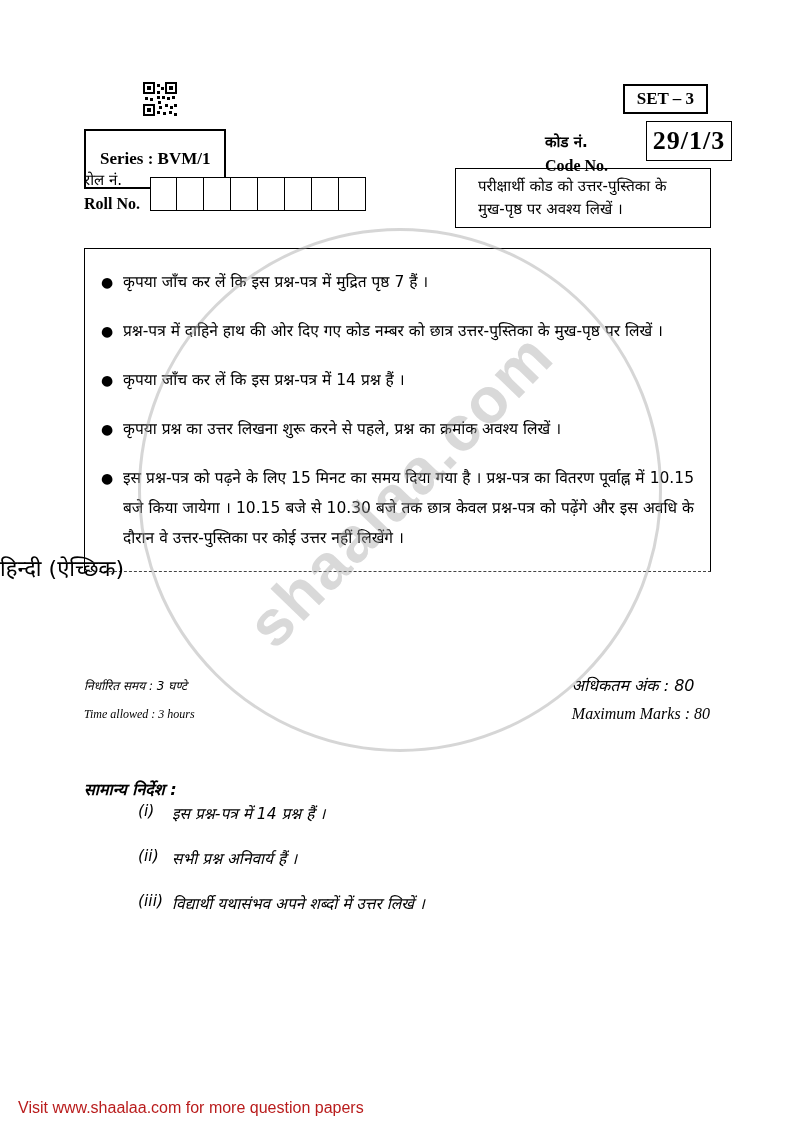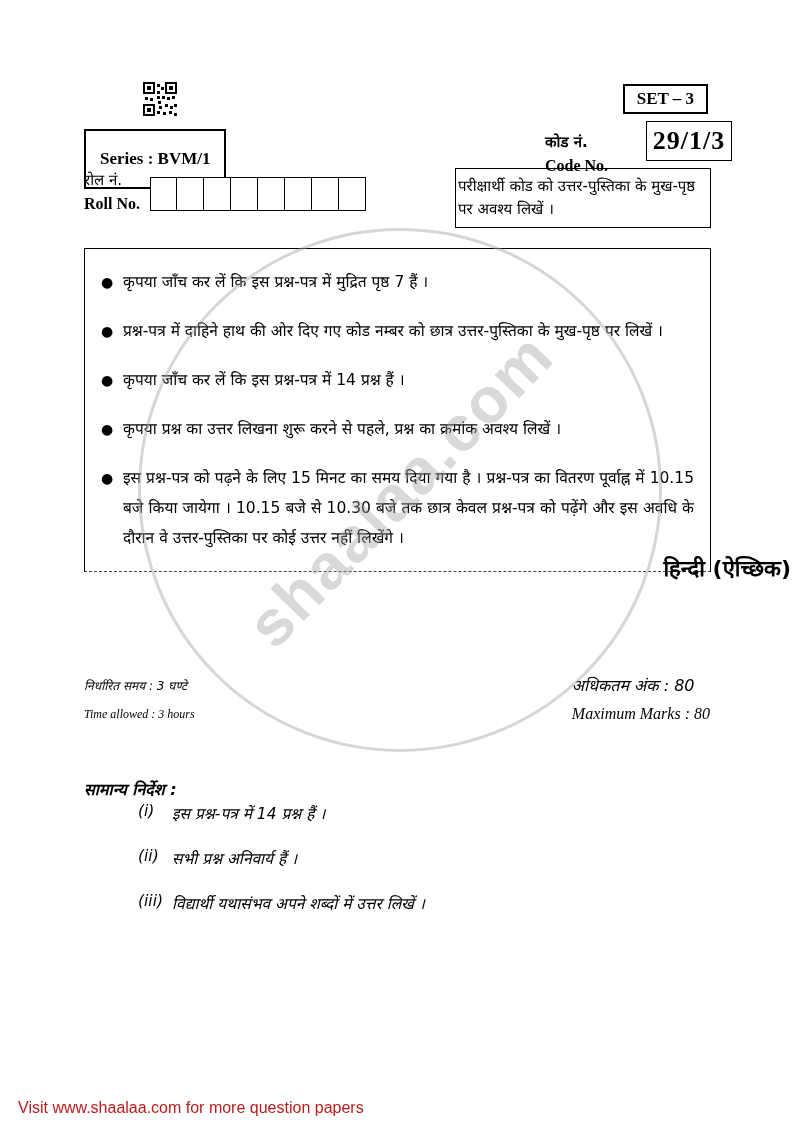--- a/index.html
+++ b/index.html
@@ -91,21 +91,21 @@
     border: 1px solid #000;
     border-left: none;
     background: #fff;
   }
   .roll-cell:first-child { border-left: 1px solid #000; }
 
   .candidate-note {
     position: absolute; left: 455px; top: 168px;
     width: 256px;
     border: 1px solid #000;
-    padding: 6px 2px;
+    padding: 6px 22px;
     font-size: 15px;
     line-height: 23px;
     font-family: "DejaVu Sans", "Liberation Serif", serif;
   }
 
   
   .notice-box {
     position: absolute; left: 84px; top: 248px;
     width: 627px;
     border: 1px solid #000;
@@ -124,23 +124,23 @@
   .bullet-dot {
     width: 22px;
     flex: 0 0 22px;
     font-size: 14px;
     text-align: left;
   }
   .bullet-text { flex: 1; text-align: justify; }
 
   
   .title-hindi {
-    position: absolute; top: 552px; left: 0; right: 9px;
-    text-align: right;
-    font-weight: bold;
+    position: absolute; top: 552px; left: 0; right: 0;
+    text-align: left;
+    font-weight: normal;
     font-size: 22px;
     font-family: "DejaVu Sans", "Liberation Serif", serif;
   }
   .title-english {
     position: absolute; top: 594px; left: 0; right: 0;
     text-align: center;
     font-weight: bold;
     font-size: 18px;
   }
 

